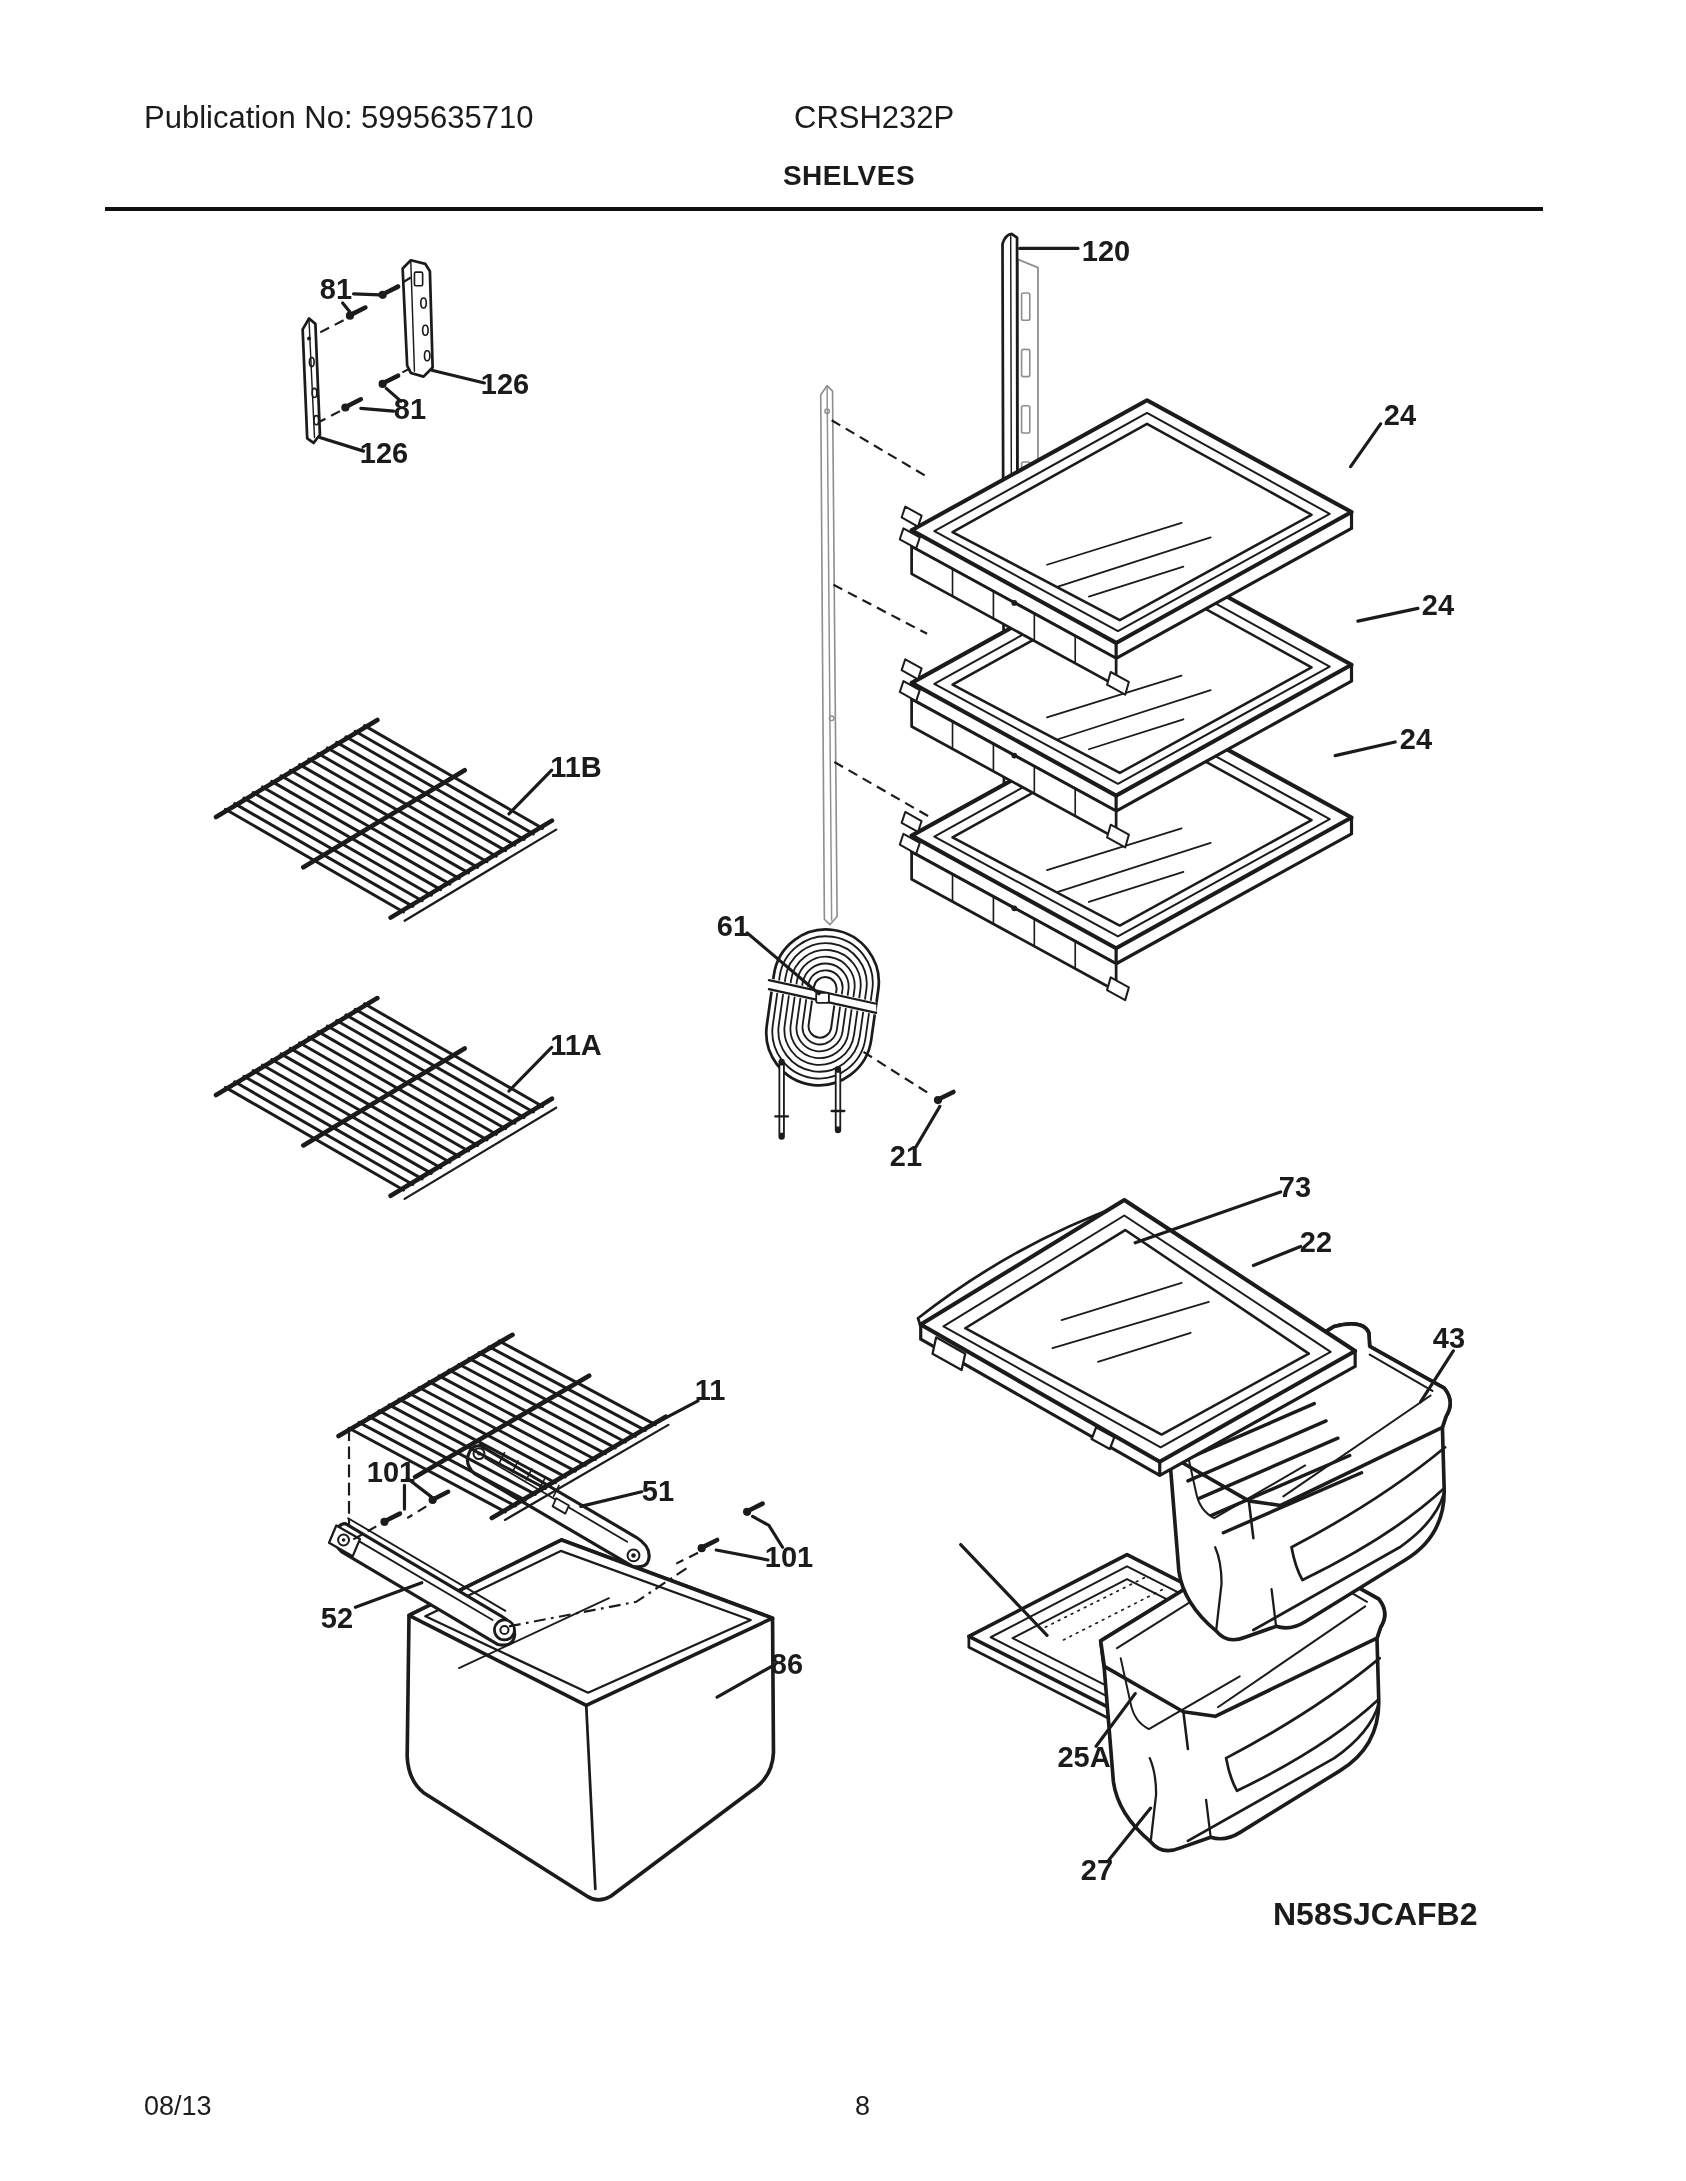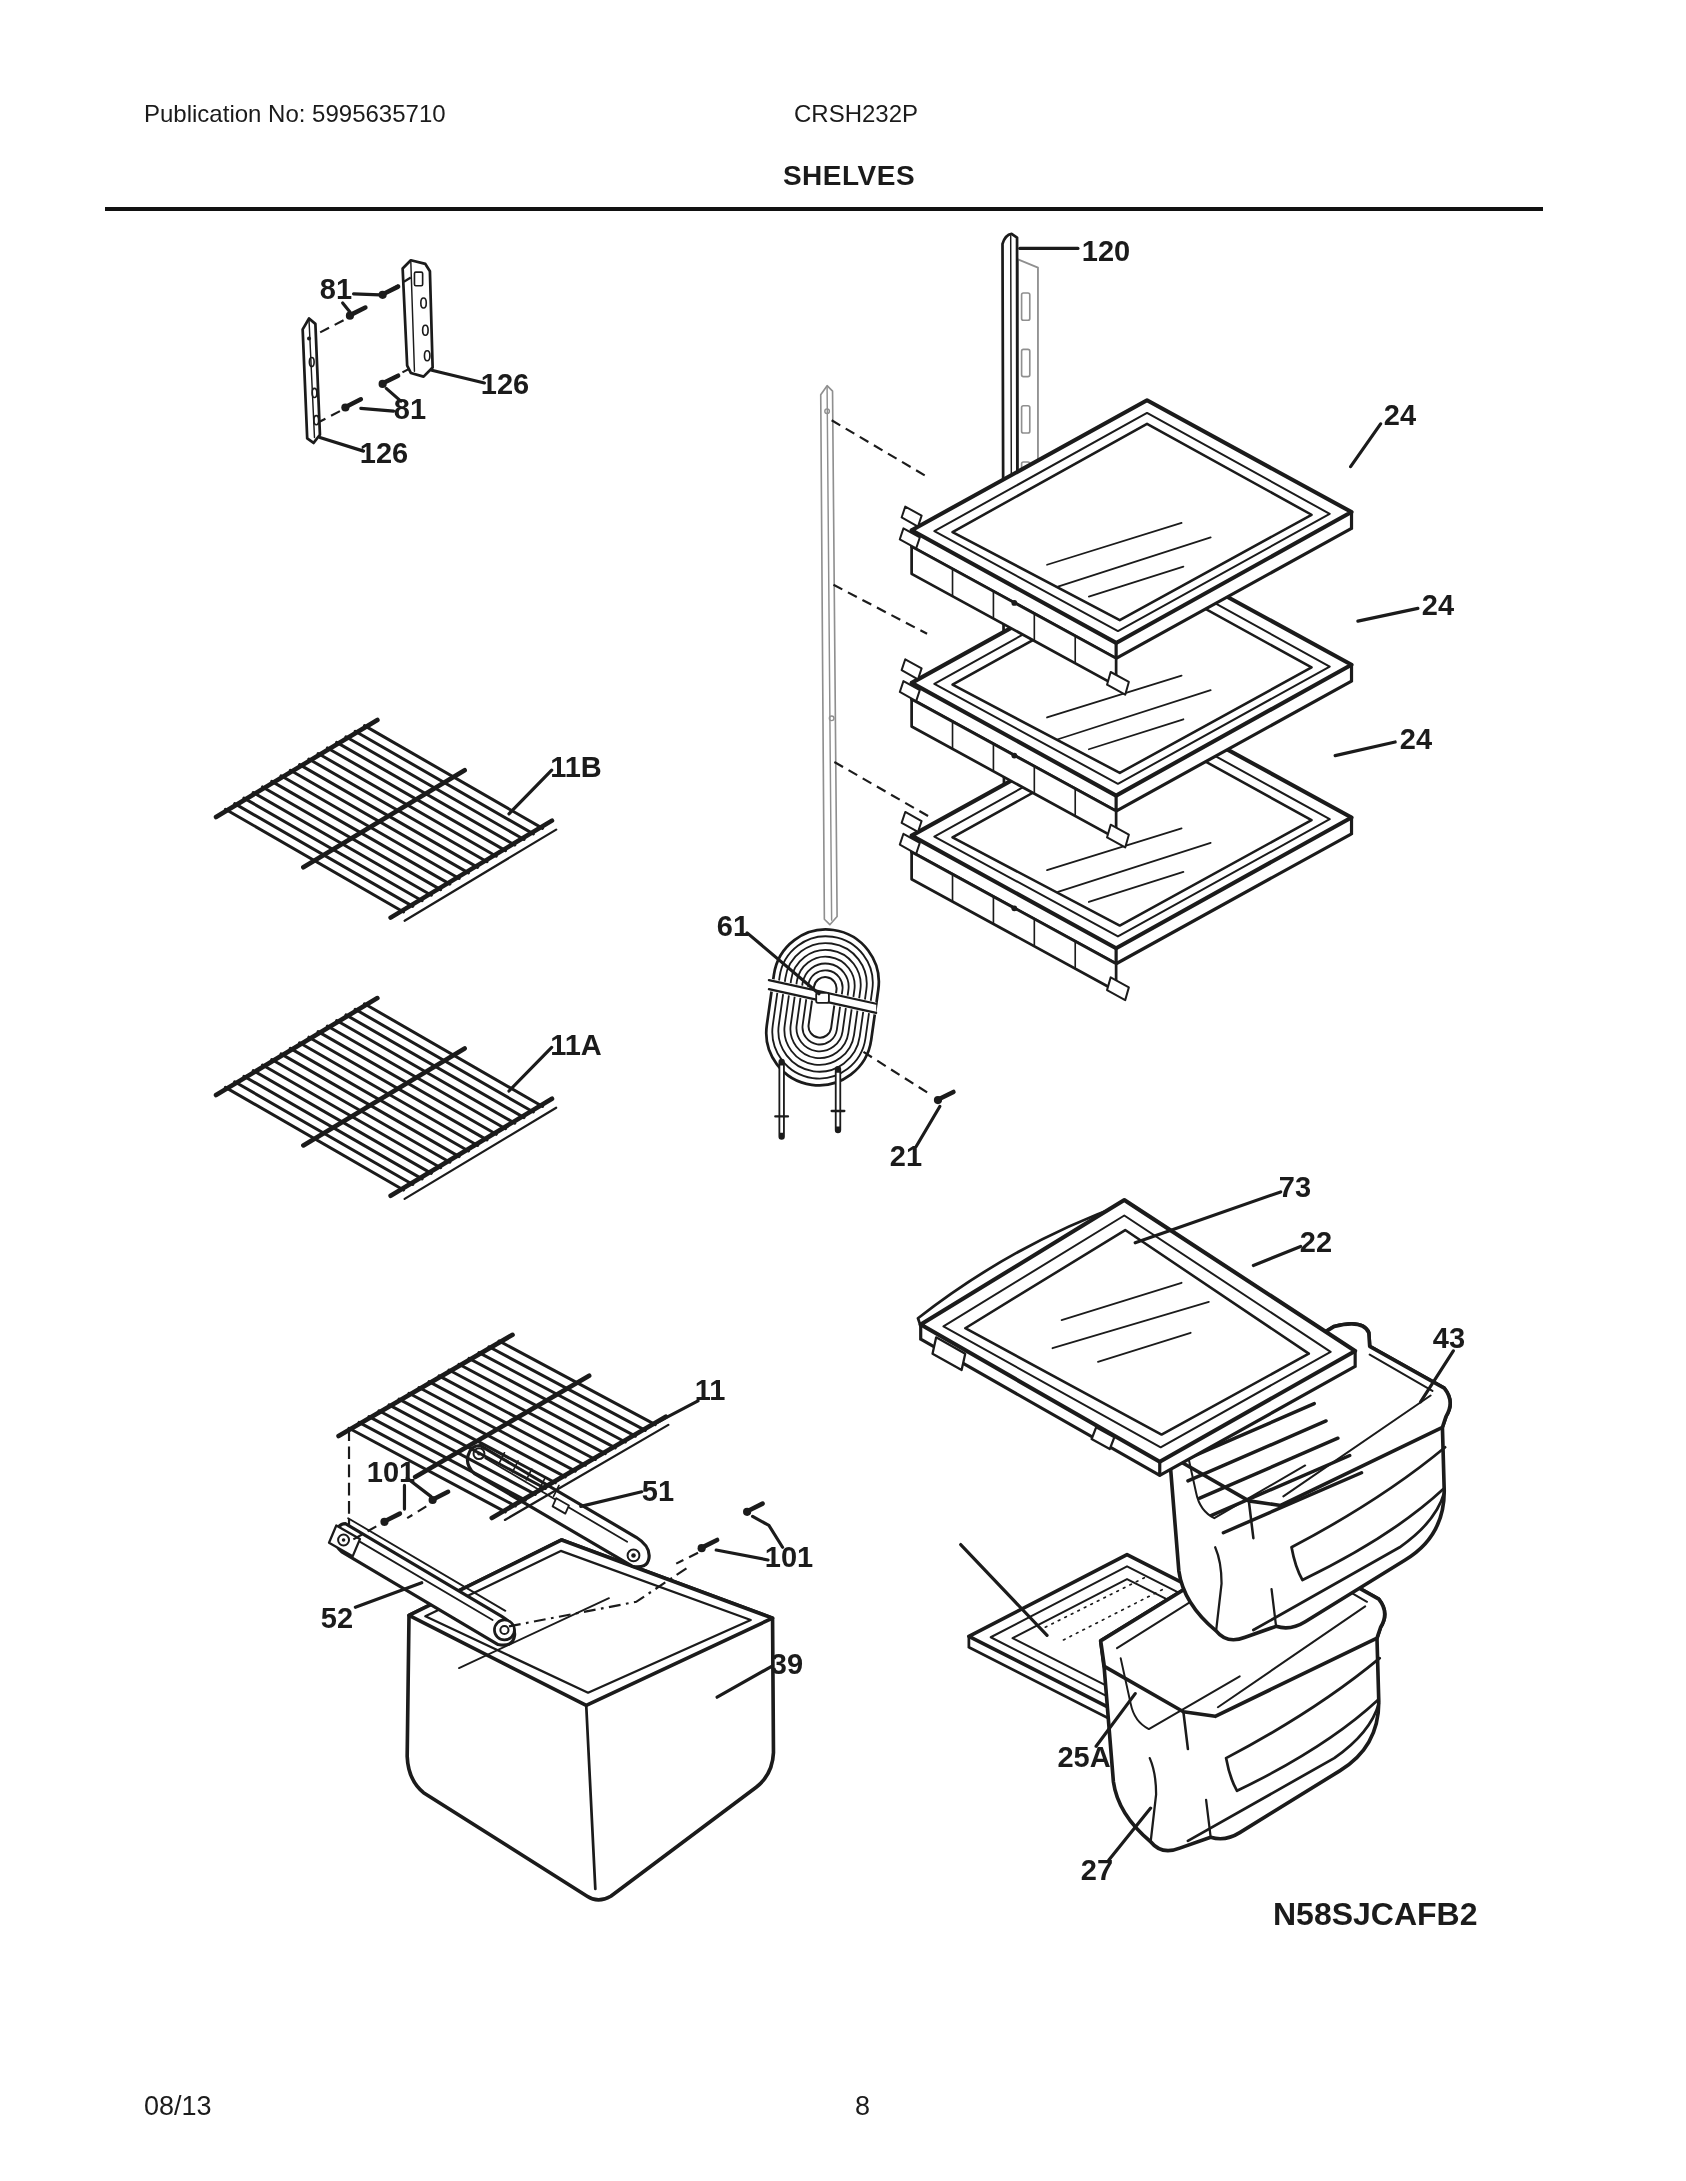--- a/index.html
+++ b/index.html
@@ -1,21 +1,21 @@
 <!DOCTYPE html>
 <html style="font-size:14.5px"><head>
 <meta charset="utf-8">
 <style>
   html,body{margin:0;padding:0;background:#e8e8e8;}
   #page{
     position:relative;width:1686px;height:2182px;background:#ffffff;
     margin:0 auto;overflow:hidden;
     font-family:"Liberation Sans", sans-serif;color:#1b1b1b;
   }
-  .hdr{position:absolute;font-size:24px;white-space:nowrap;}
+  .hdr{position:absolute;font-size:31px;white-space:nowrap;}
   .title{position:absolute;font-size:28px;font-weight:bold;letter-spacing:0.5px;white-space:nowrap;transform:translateX(-50%);text-align:right;}
   .rule{position:absolute;background:#111;height:3.6px;}
   .callout{
     position:absolute;font-size:29px;font-weight:bold;white-space:nowrap;
     transform:translate(-50%,-50%);letter-spacing:0px;
   }
   .note{position:absolute;font-size:27px;font-weight:bold;line-height:38px;white-space:nowrap;}
   .modelid{position:absolute;font-size:32px;font-weight:bold;white-space:nowrap;}
   .ftr{position:absolute;font-size:27px;white-space:nowrap;}
   svg{position:absolute;left:0;top:0;}
@@ -237,21 +237,21 @@
   <span class="callout" style="left:1416px;top:739px">24</span>
   <span class="callout" style="left:576px;top:767px">11B</span>
   <span class="callout" style="left:576px;top:1045px">11A</span>
   <span class="callout" style="left:733px;top:926px">61</span>
   <span class="callout" style="left:906px;top:1156px">21</span>
   <span class="callout" style="left:710px;top:1390px">11</span>
   <span class="callout" style="left:391px;top:1472px">101</span>
   <span class="callout" style="left:658px;top:1491px">51</span>
   <span class="callout" style="left:789px;top:1557px">101</span>
   <span class="callout" style="left:337px;top:1618px">52</span>
-  <span class="callout" style="left:787px;top:1664px">39</span>
+  <span class="callout" style="left:787px;top:1664px">86</span>
   <span class="callout" style="left:1295px;top:1187px">73</span>
   <span class="callout" style="left:1316px;top:1242px">22</span>
   <span class="callout" style="left:1449px;top:1338px">43</span>
   <span class="callout" style="left:1084px;top:1757px">25A</span>
   <span class="callout" style="left:1097px;top:1870px">27</span>
 
   <span class="modelid" style="left:1273px;top:1896px">N58SJCAFB2</span>
 
   <span class="ftr" style="left:144px;top:2091px">08/13</span>
   <span class="ftr" style="left:855px;top:2091px">8</span>

